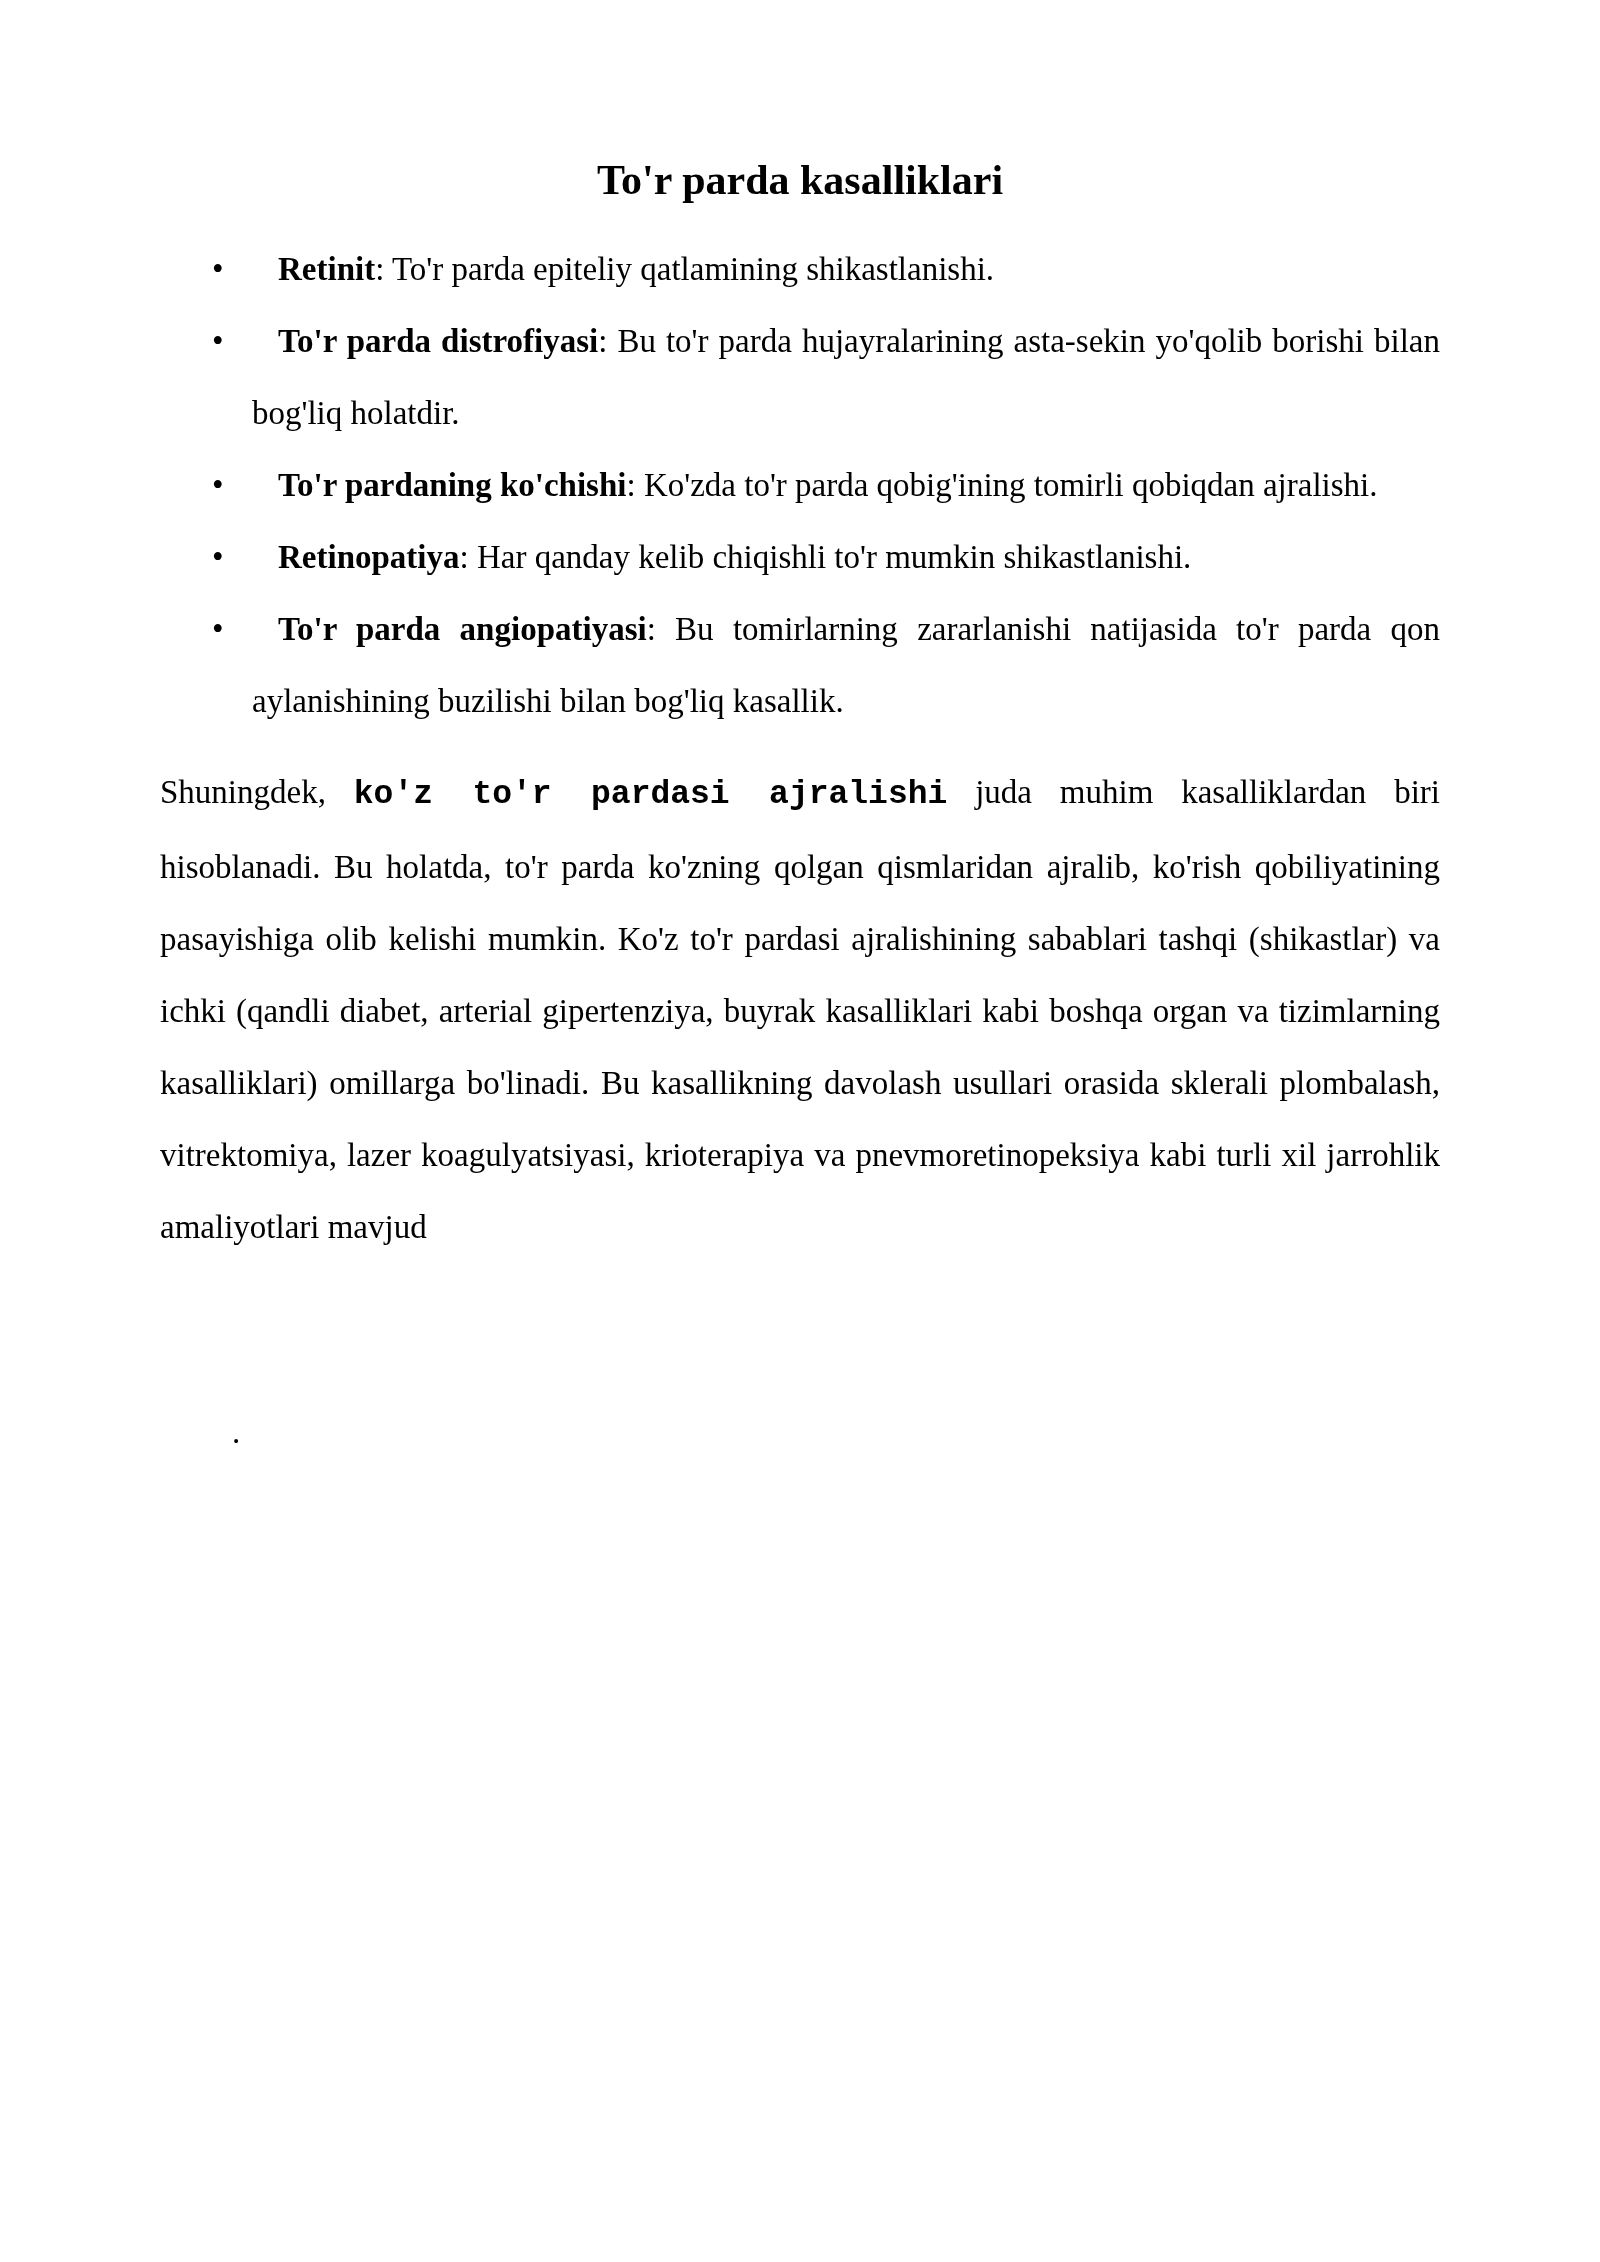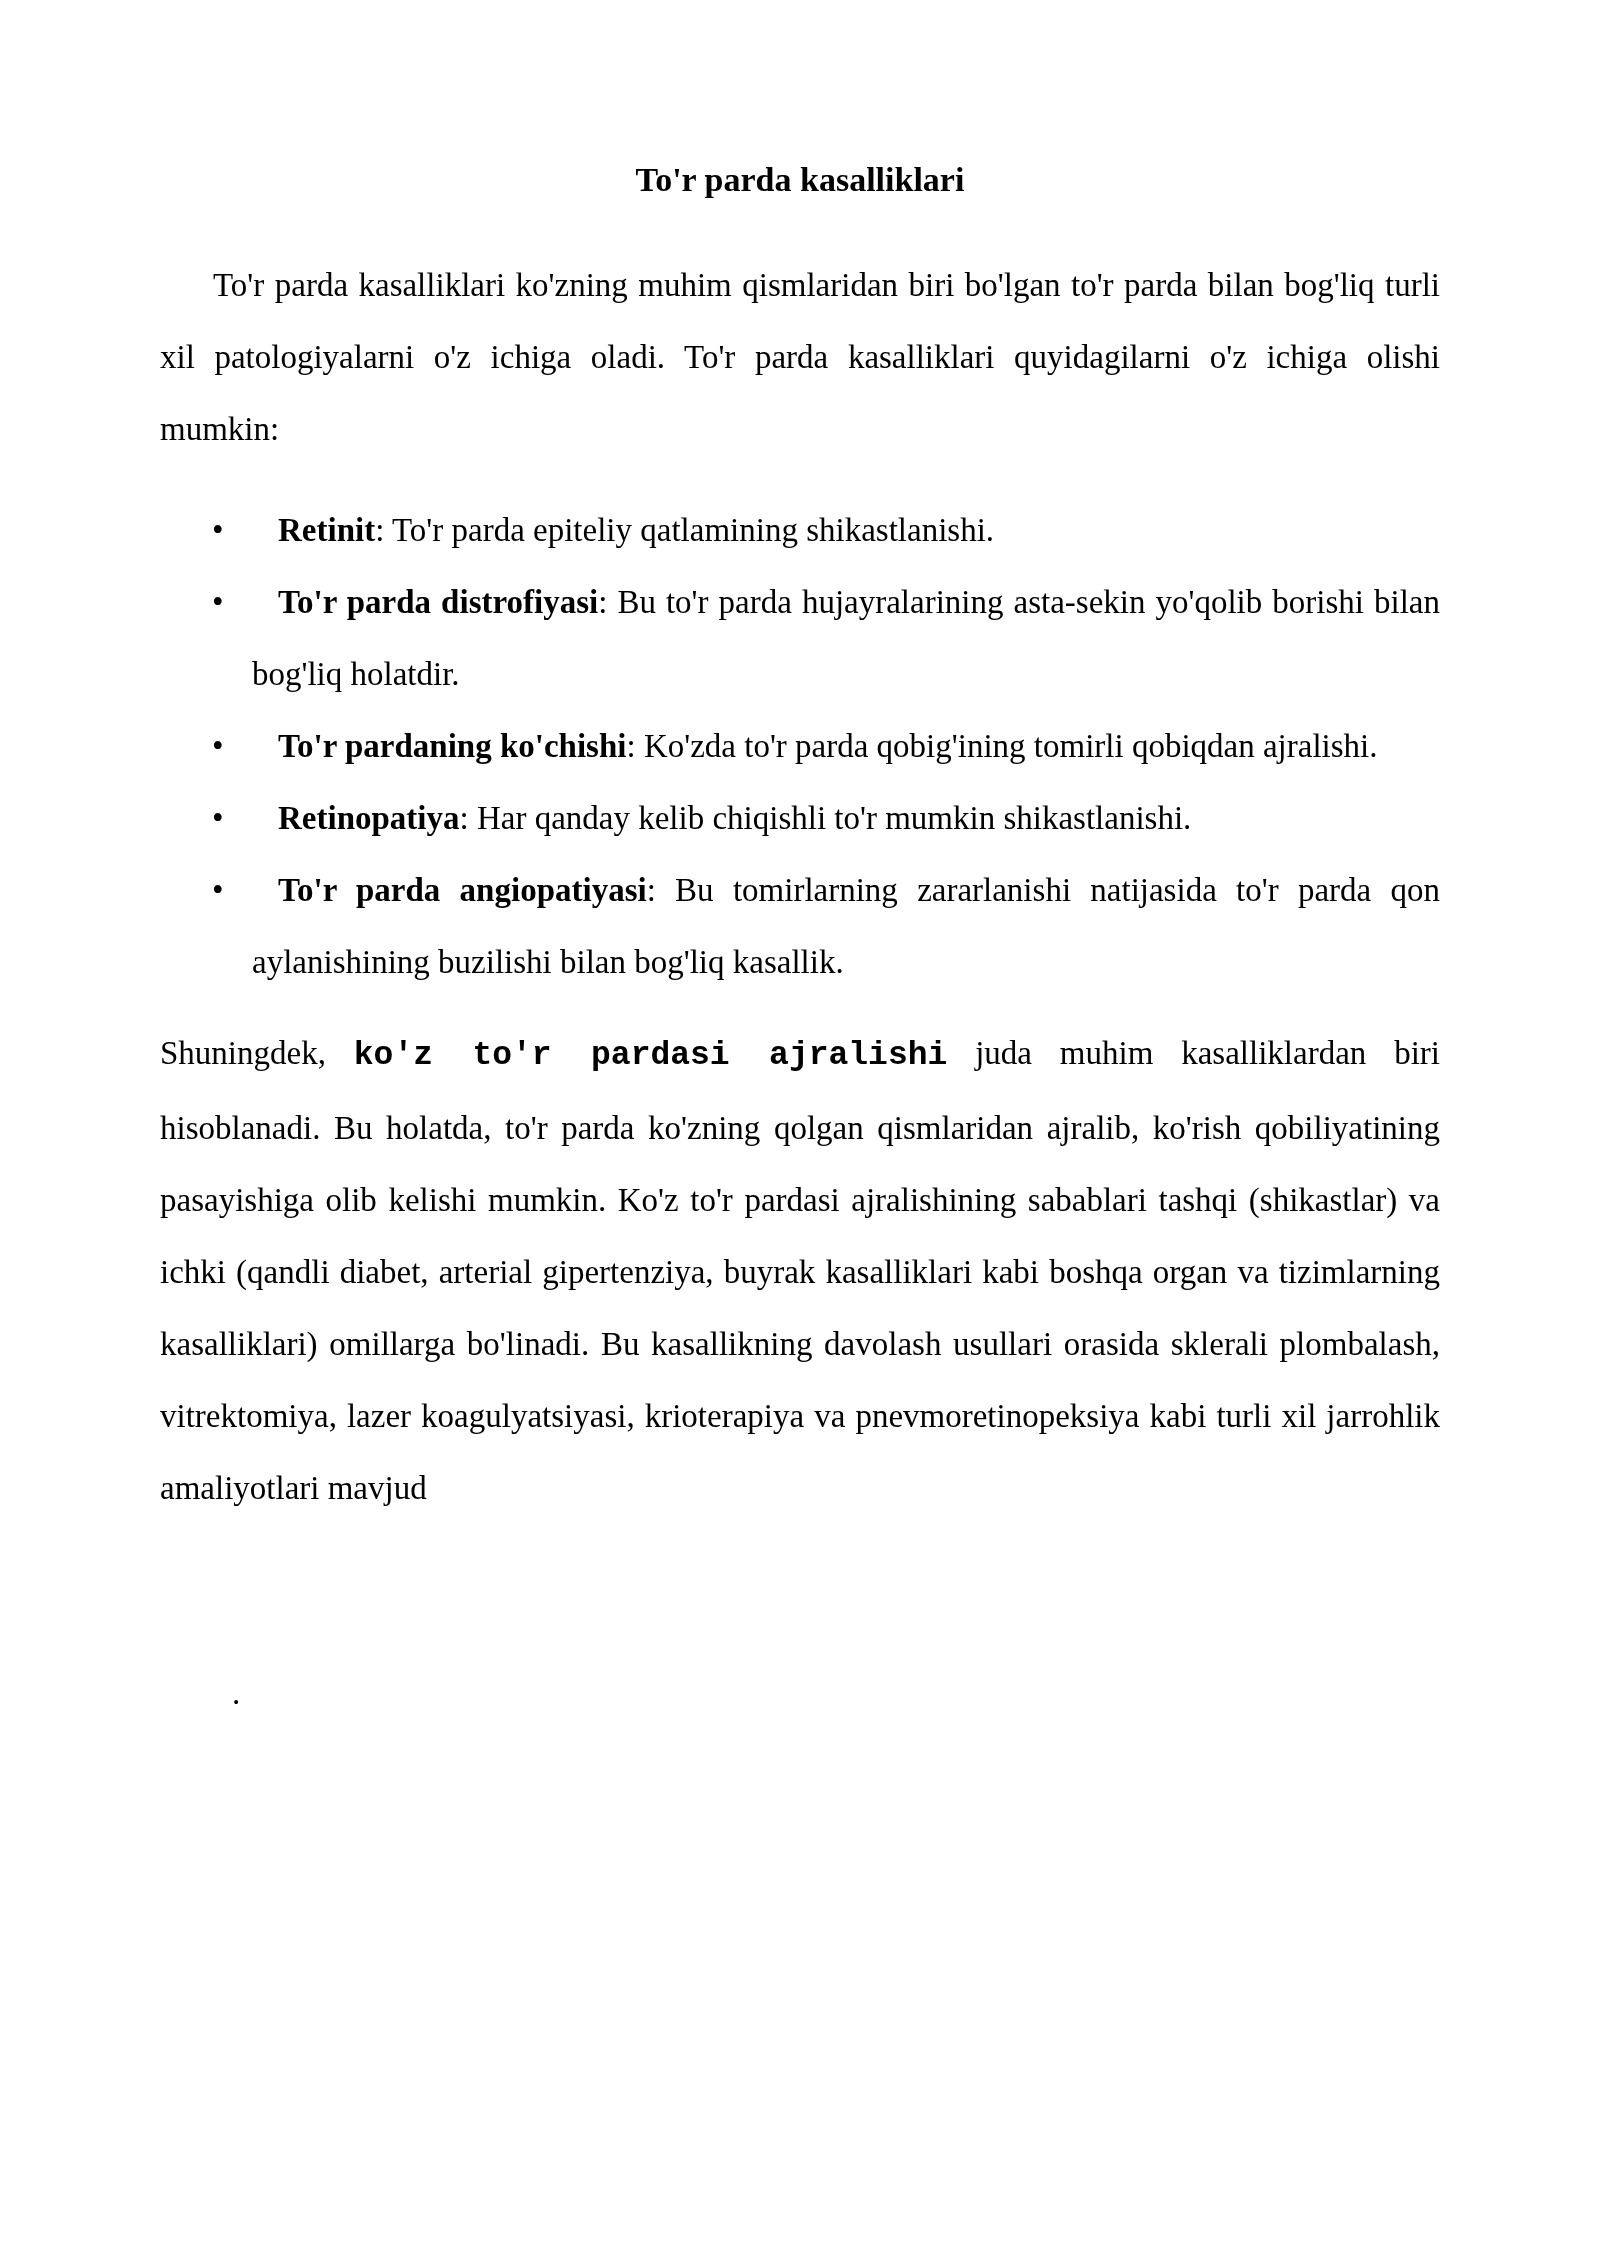--- a/index.html
+++ b/index.html
@@ -16,21 +16,21 @@
     background: #ffffff;
     color: #000000;
     font-family: "Liberation Serif", "DejaVu Serif", serif;
     font-size: 33px;
     line-height: 72px;
     overflow: hidden;
   }
   .title {
     margin: 0;
     padding-top: 156px;
-    font-size: 34px;
+    font-size: 42px;
     line-height: 48px;
     font-weight: bold;
     text-align: center;
   }
   .para {
     margin: 0;
     text-align: justify;
   }
   .para-intro {
     margin-top: 45px;
@@ -72,21 +72,20 @@
     margin-top: 24px;
   }
 </style>
 </head>
 <body>
 
 <div class="page">
 
   <h1 class="title">To'r parda kasalliklari</h1>
 
-  <p class="para para-intro">To'r parda kasalliklari ko'zning muhim qismlaridan biri bo'lgan to'r parda bilan bog'liq turli xil patologiyalarni o'z ichiga oladi. To'r parda kasalliklari quyidagilarni o'z ichiga olishi mumkin:</p>
 
   <ul class="disease-list">
     <li>
       <span class="marker">•</span>
       <span class="term">Retinit</span><span>: To'r parda epiteliy qatlamining shikastlanishi.</span>
     </li>
     <li>
       <span class="marker">•</span>
       <span class="term">To'r parda distrofiyasi</span><span>: Bu to'r parda hujayralarining asta-sekin yo'qolib borishi bilan bog'liq holatdir.</span>
     </li>

